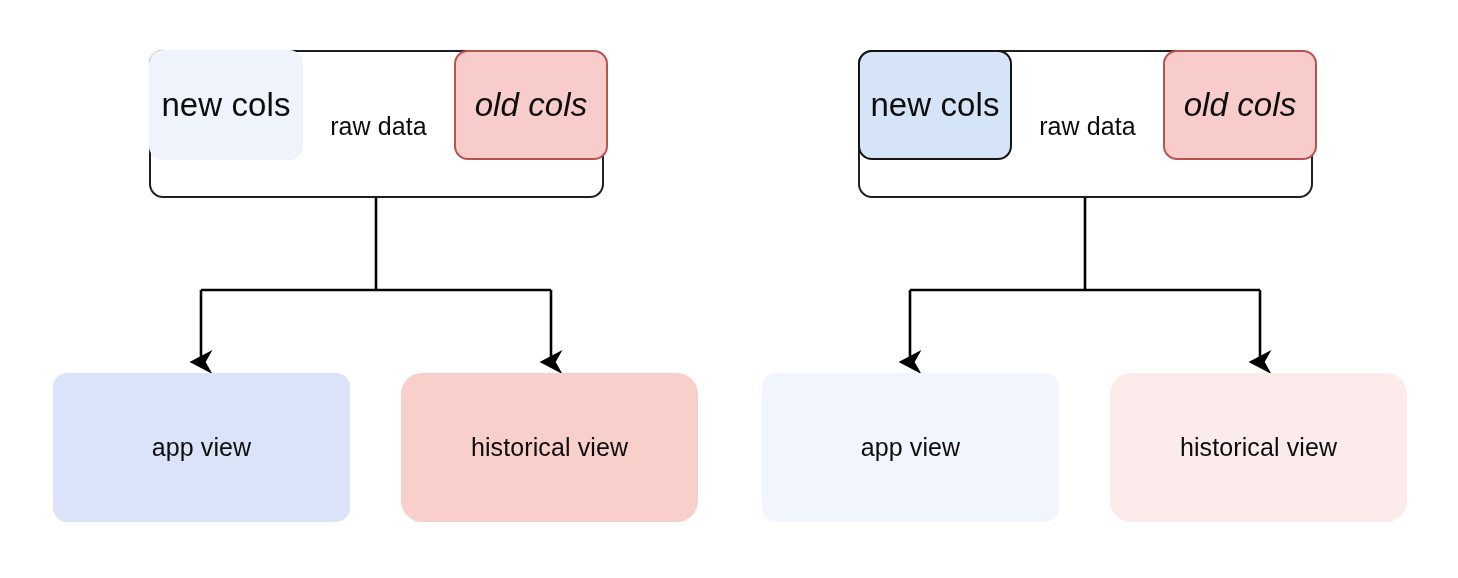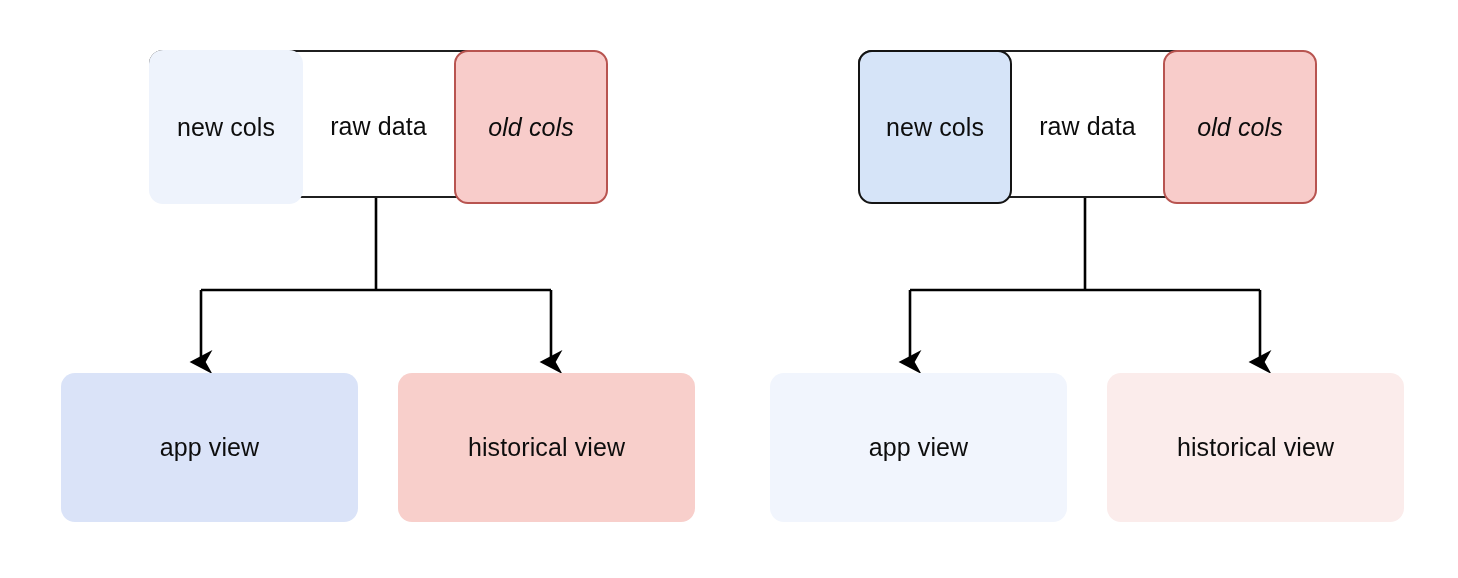--- a/index.html
+++ b/index.html
@@ -50,27 +50,27 @@
     color: #0d0d0d;
     letter-spacing: 0.1px;
     white-space: nowrap;
   }
 
   
   .chip {
     position: absolute;
     top: -2px;
     width: 154px;
-    height: 154px;
+    height: 110px;
     box-sizing: border-box;
     border-radius: 14px;
     display: flex;
     align-items: center;
     justify-content: center;
-    font-size: 25px;
+    font-size: 33px;
     color: #0d0d0d;
     letter-spacing: 0.1px;
     white-space: nowrap;
   }
   .chip-new { left: -2px; }
   .chip-old { left: 303px; font-style: italic; }
 
   
   .fill-blue-strong  { background: #d6e4f8; }
   .fill-blue-faded   { background: #eef3fc; }
@@ -103,24 +103,23 @@
     height: 149px;
     box-sizing: border-box;
     border-radius: 14px;
     display: flex;
     align-items: center;
     justify-content: center;
     font-size: 25px;
     color: #0d0d0d;
     letter-spacing: 0.1px;
     white-space: nowrap;
-    margin-left: 8px;
   }
   .view-left  { left: 53px; }
-  .view-right { left: 390px; }
+  .view-right { left: 401px; border-radius: 21px; }
 </style>
 </head>
 <body>
 
 <div class="diagram" id="diagram-left">
 
   <div class="container-box">
     <div class="container-label">raw data</div>
 
     <div class="chip chip-new fill-blue-faded bd-none">

